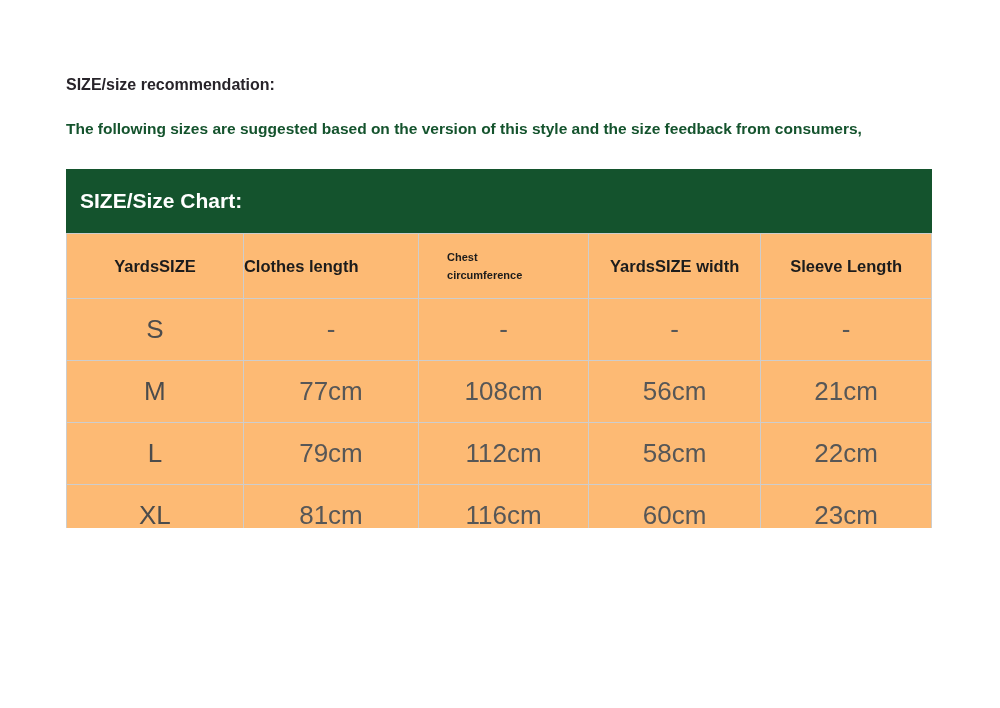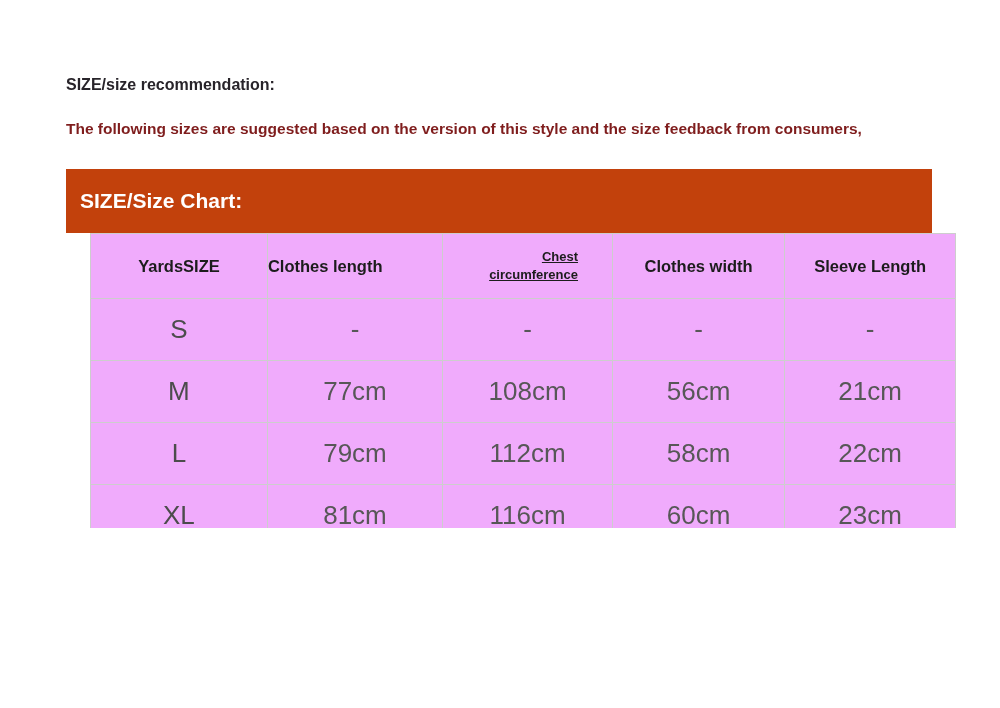--- a/index.html
+++ b/index.html
@@ -22,45 +22,44 @@
     color: #28242a;
     margin-bottom: 25px;
   }
   .intro {
     margin-bottom: 31px;
   }
   .intro-line {
     font-size: 15.5px;
     line-height: 19.4px;
     font-weight: bold;
-    color: #7f1d1d;
+    color: #14532d;
     white-space: nowrap;
   }
   .size-chart {
     width: 866px;
   }
   .banner {
     width: 100%;
     height: 64px;
-    background: #c2410c;
+    background: #14532d;
     display: flex;
     align-items: center;
     padding-left: 14px;
   }
   .banner-title {
     color: #ffffff;
     font-size: 21px;
     font-weight: bold;
   }
   table.size-table {
     width: 100%;
     border-collapse: collapse;
     table-layout: fixed;
-    background: #f0abfc;
-    margin-left: 24px;
+    background: #fdba74;
   }
   col.c0 { width: 20.45%; }
   col.c1 { width: 20.25%; }
   col.c2 { width: 19.65%; }
   col.c3 { width: 19.90%; }
   col.c4 { width: 19.75%; }
   .size-table th, .size-table td {
     border: 1px solid #cdcdcd;
   }
   .size-table th {
@@ -69,26 +68,25 @@
     font-weight: bold;
     color: #1c1c1c;
     text-align: center;
     vertical-align: middle;
   }
   .size-table th.th-clothes {
     text-align: left;
     padding-right: 5px;
   }
   .size-table th.th-chest {
-    text-align: right;
+    text-align: left;
     padding-left: 28px;
     padding-right: 34px;
-    font-size: 13px;
+    font-size: 11px;
     line-height: 18px;
-    text-decoration: underline;
   }
   .size-table td {
     height: 62px;
     font-size: 26px;
     font-weight: 400;
     color: #575757;
     text-align: center;
     vertical-align: middle;
   }
   .size-table td.size-col {
@@ -118,21 +116,21 @@
           <col class="c1">
           <col class="c2">
           <col class="c3">
           <col class="c4">
       </colgroup>
       <thead>
         <tr>
           <th class="th-yards">YardsSIZE</th>
           <th class="th-clothes">Clothes length</th>
           <th class="th-chest">Chest circumference</th>
-          <th class="th-shoulder">Clothes width</th>
+          <th class="th-shoulder">YardsSIZE width</th>
           <th class="th-sleeve">Sleeve Length</th>
         </tr>
       </thead>
       <tbody>
         <tr>
           <td class="size-col">S</td>
           <td>-</td>
           <td>-</td>
           <td>-</td>
           <td>-</td>

